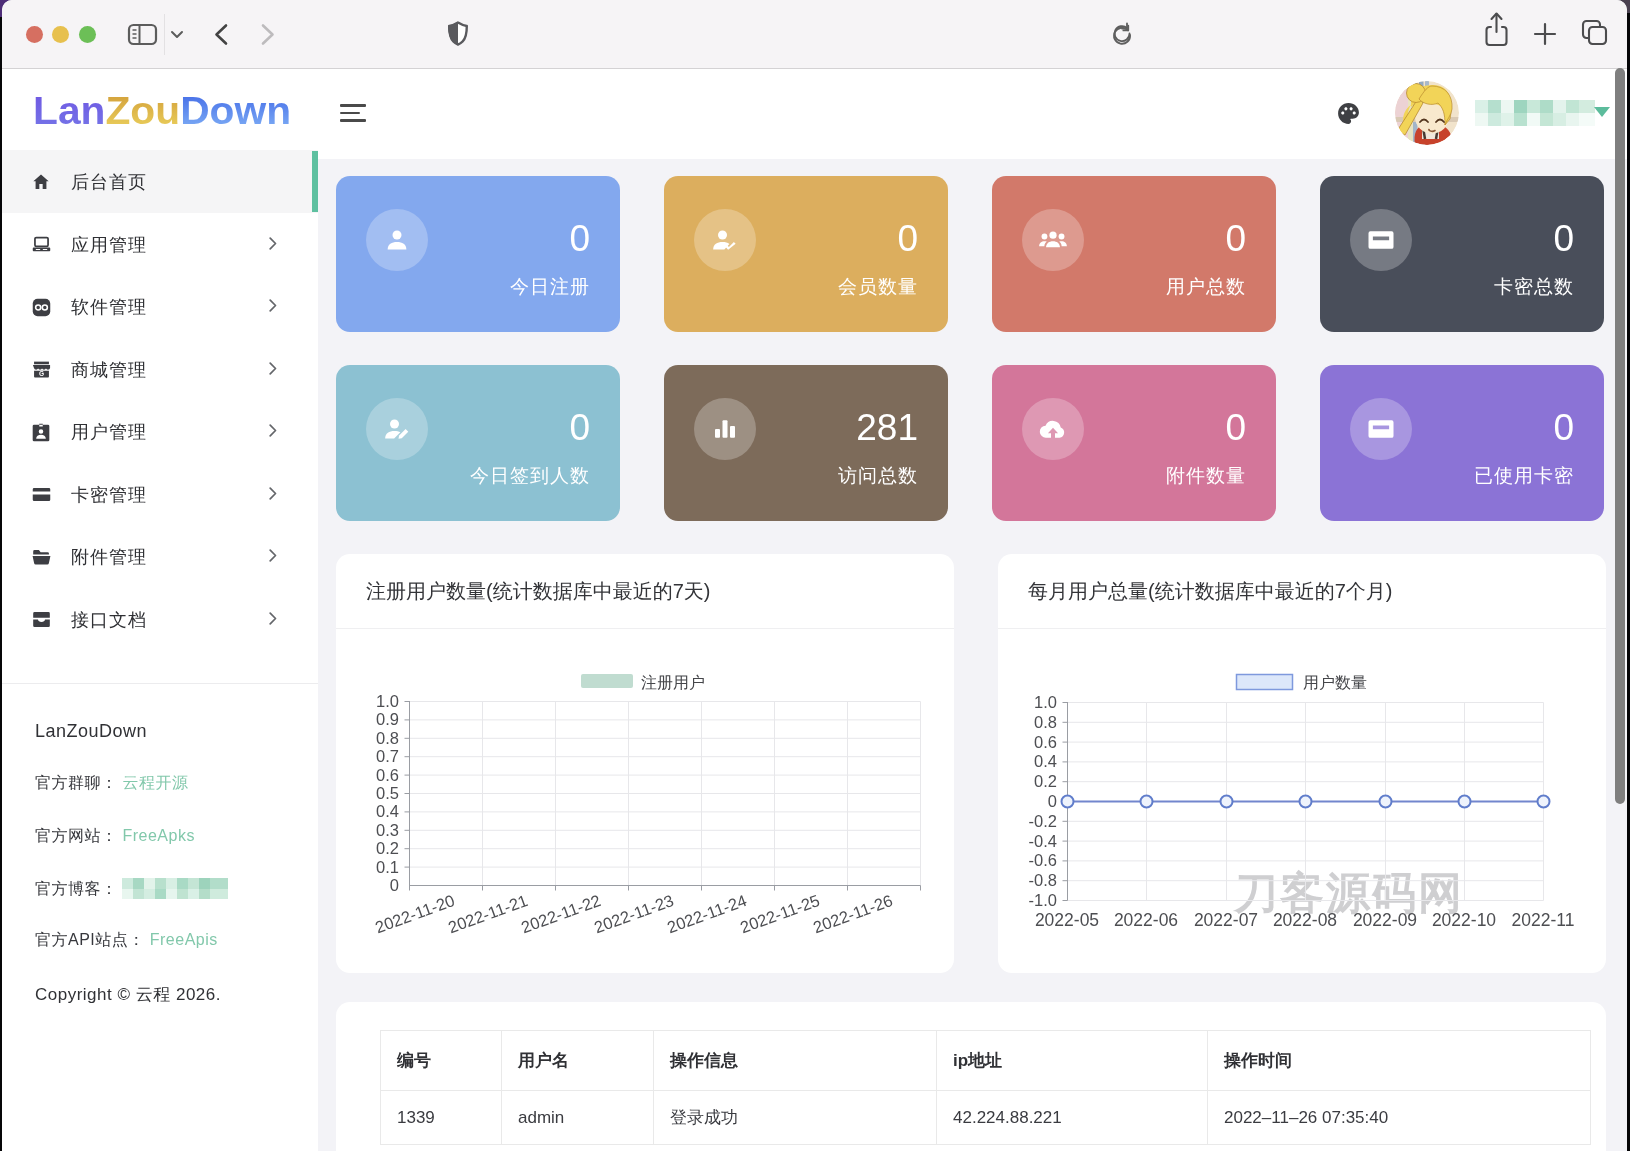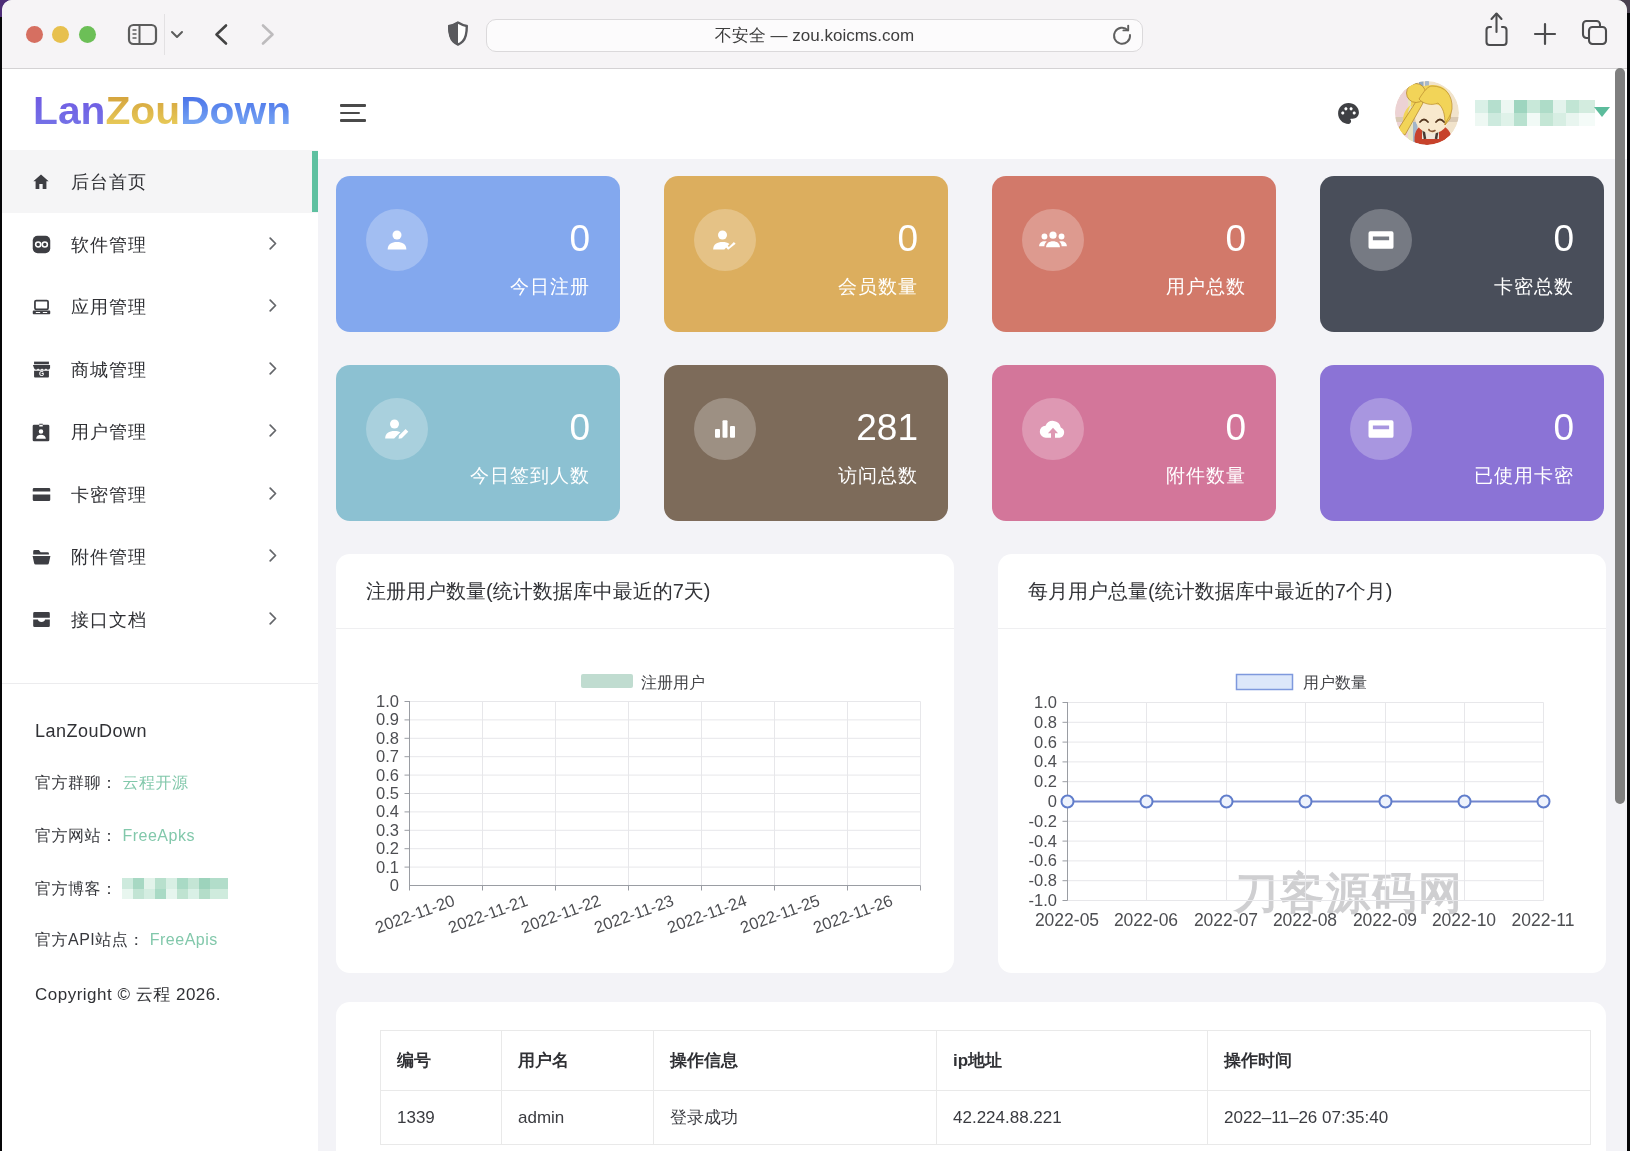--- a/index.html
+++ b/index.html
@@ -109,55 +109,54 @@
       <path d="M1489 27 h-1.5 a 3 3 0 0 0 -3 3 v 12 a 3 3 0 0 0 3 3 h 14 a 3 3 0 0 0 3 -3 v -12 a 3 3 0 0 0 -3 -3 H1500" stroke="#4c4c4e" stroke-width="2.1" fill="none" stroke-linecap="round"></path>
       <line x1="1494.5" y1="14" x2="1494.5" y2="32" stroke="#4c4c4e" stroke-width="2.1" stroke-linecap="round"></line>
       <path d="M1489.5 19 L1494.5 13.5 L1499.5 19" stroke="#4c4c4e" stroke-width="2.1" fill="none" stroke-linecap="round" stroke-linejoin="round"></path>
 
       <line x1="1533" y1="34" x2="1553" y2="34" stroke="#4c4c4e" stroke-width="2.2" stroke-linecap="round"></line>
       <line x1="1543" y1="24" x2="1543" y2="44" stroke="#4c4c4e" stroke-width="2.2" stroke-linecap="round"></line>
 
       <rect x="1581" y="21" width="17" height="17" rx="3.5" stroke="#4c4c4e" stroke-width="2.1" fill="none"></rect>
       <rect x="1587" y="27" width="17" height="17" rx="3.5" stroke="#4c4c4e" stroke-width="2.1" fill="#f6f4f6"></rect>
     </svg>
-    <div class="urlfield">不安全 — zou.koicms.com</div>
     <svg style="position:absolute;left:1106px;top:21px" width="28" height="28" viewBox="0 0 28 28" fill="none">
       <path d="M19.8 9.2 a 8 8 0 1 0 2.2 4.8" stroke="#5f5f5f" stroke-width="1.9" stroke-linecap="round"></path>
       <path d="M20.2 4.6 v 4.8 h -4.8" stroke="#5f5f5f" stroke-width="1.9" stroke-linecap="round" stroke-linejoin="round"></path>
     </svg>
   </div>
 
   <div class="page">
 
     <div class="sidebar">
       <div class="logo"><span class="l1">Lan</span><span class="l2">Zou</span><span class="l3">Down</span></div>
       <div class="menu">
         <div class="mi active">
           <svg width="20" height="20" viewBox="0 0 24 24">
               <path fill="#3d3e43" d="M12 3 L2.8 11 H5.5 V20.5 H10 V14.5 H14 V20.5 H18.5 V11 H21.2 Z"></path>
             </svg>
           <span class="t">后台首页</span>
         </div>
         <div class="mi">
+          <svg width="21" height="21" viewBox="0 0 24 24" fill="none">
+              <rect x="4.5" y="4" width="15" height="10" rx="1.5" stroke="#3d3e43" stroke-width="2"></rect>
+              <path fill="#3d3e43" fill-rule="evenodd" d="M3 15.5 h18 a1 1 0 0 1 1 1 v2.2 a1 1 0 0 1 -1 1 h-18 a1 1 0 0 1 -1 -1 v-2.2 a1 1 0 0 1 1 -1 z M5.5 17.2 h5 v1.2 h-5 z M13.5 17.2 h5 v1.2 h-5 z"></path>
+            </svg>
+          <span class="t">应用管理</span>
+          <svg class="ch" width="8" height="13" viewBox="0 0 8 13">
+              <path d="M1.2 1.2 L6.5 6.5 L1.2 11.8" stroke="#64666a" stroke-width="1.7" fill="none" stroke-linecap="round" stroke-linejoin="round"></path>
+            </svg>
+        </div>
+        <div class="mi">
           <svg width="21" height="21" viewBox="0 0 24 24">
               <rect x="2" y="2" width="20" height="20" rx="5.5" fill="#3d3e43"></rect>
               <circle cx="8.2" cy="12" r="2.9" stroke="#fff" stroke-width="1.8" fill="none"></circle>
               <circle cx="15.8" cy="12" r="2.9" stroke="#fff" stroke-width="1.8" fill="none"></circle>
             </svg>
           <span class="t">软件管理</span>
-          <svg class="ch" width="8" height="13" viewBox="0 0 8 13">
-              <path d="M1.2 1.2 L6.5 6.5 L1.2 11.8" stroke="#64666a" stroke-width="1.7" fill="none" stroke-linecap="round" stroke-linejoin="round"></path>
-            </svg>
-        </div>
-        <div class="mi">
-          <svg width="21" height="21" viewBox="0 0 24 24" fill="none">
-              <rect x="4.5" y="4" width="15" height="10" rx="1.5" stroke="#3d3e43" stroke-width="2"></rect>
-              <path fill="#3d3e43" fill-rule="evenodd" d="M3 15.5 h18 a1 1 0 0 1 1 1 v2.2 a1 1 0 0 1 -1 1 h-18 a1 1 0 0 1 -1 -1 v-2.2 a1 1 0 0 1 1 -1 z M5.5 17.2 h5 v1.2 h-5 z M13.5 17.2 h5 v1.2 h-5 z"></path>
-            </svg>
-          <span class="t">应用管理</span>
           <svg class="ch" width="8" height="13" viewBox="0 0 8 13">
               <path d="M1.2 1.2 L6.5 6.5 L1.2 11.8" stroke="#64666a" stroke-width="1.7" fill="none" stroke-linecap="round" stroke-linejoin="round"></path>
             </svg>
         </div>
         <div class="mi">
           <svg width="21" height="21" viewBox="0 0 24 24" fill="#3d3e43">
               <path d="M3.5 3 h17 v3 h-17 z"></path>
               <path d="M2.2 6.8 h19.6 v3.4 a2.5 2.5 0 0 1 -2.45 2 a2.6 2.6 0 0 1 -2.25 -1.3 a2.6 2.6 0 0 1 -4.5 0 a2.6 2.6 0 0 1 -4.5 0 a2.6 2.6 0 0 1 -2.25 1.3 a2.5 2.5 0 0 1 -2.45 -2 z"></path>
               <path d="M3.5 13.4 h17 v6.6 a1 1 0 0 1 -1 1 h-15 a1 1 0 0 1 -1 -1 z"></path>
               <text x="12" y="19.8" font-size="7.5" font-weight="bold" fill="#fff" text-anchor="middle" font-family="Liberation Sans">G</text>

